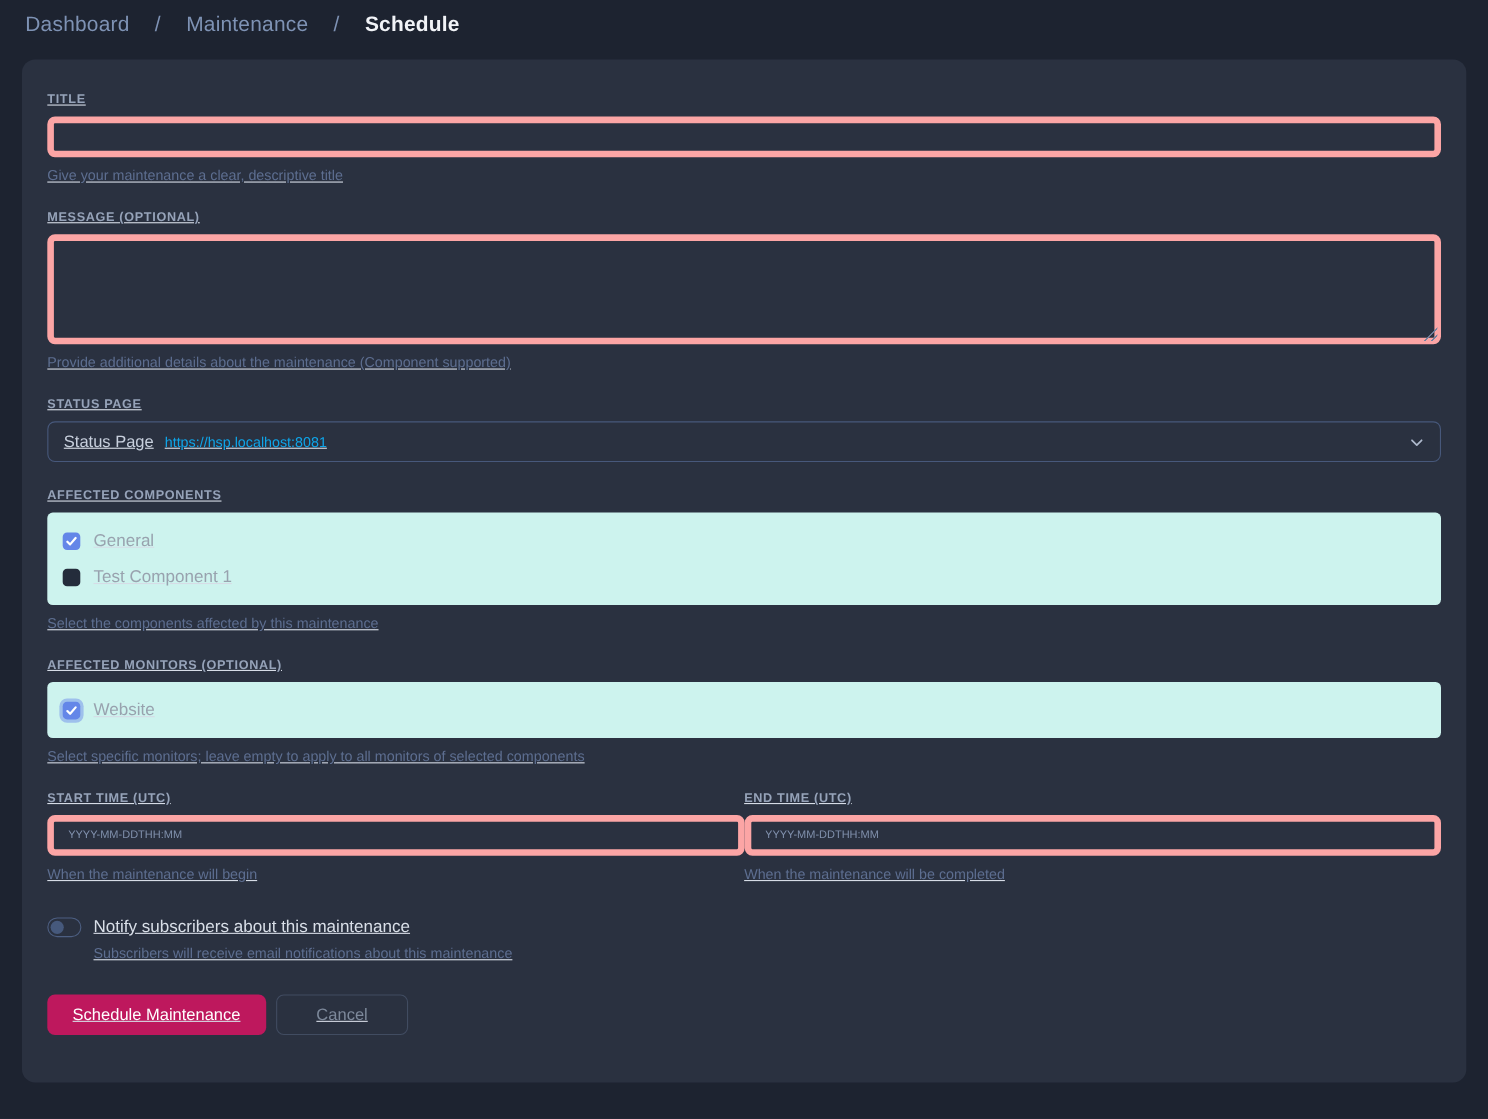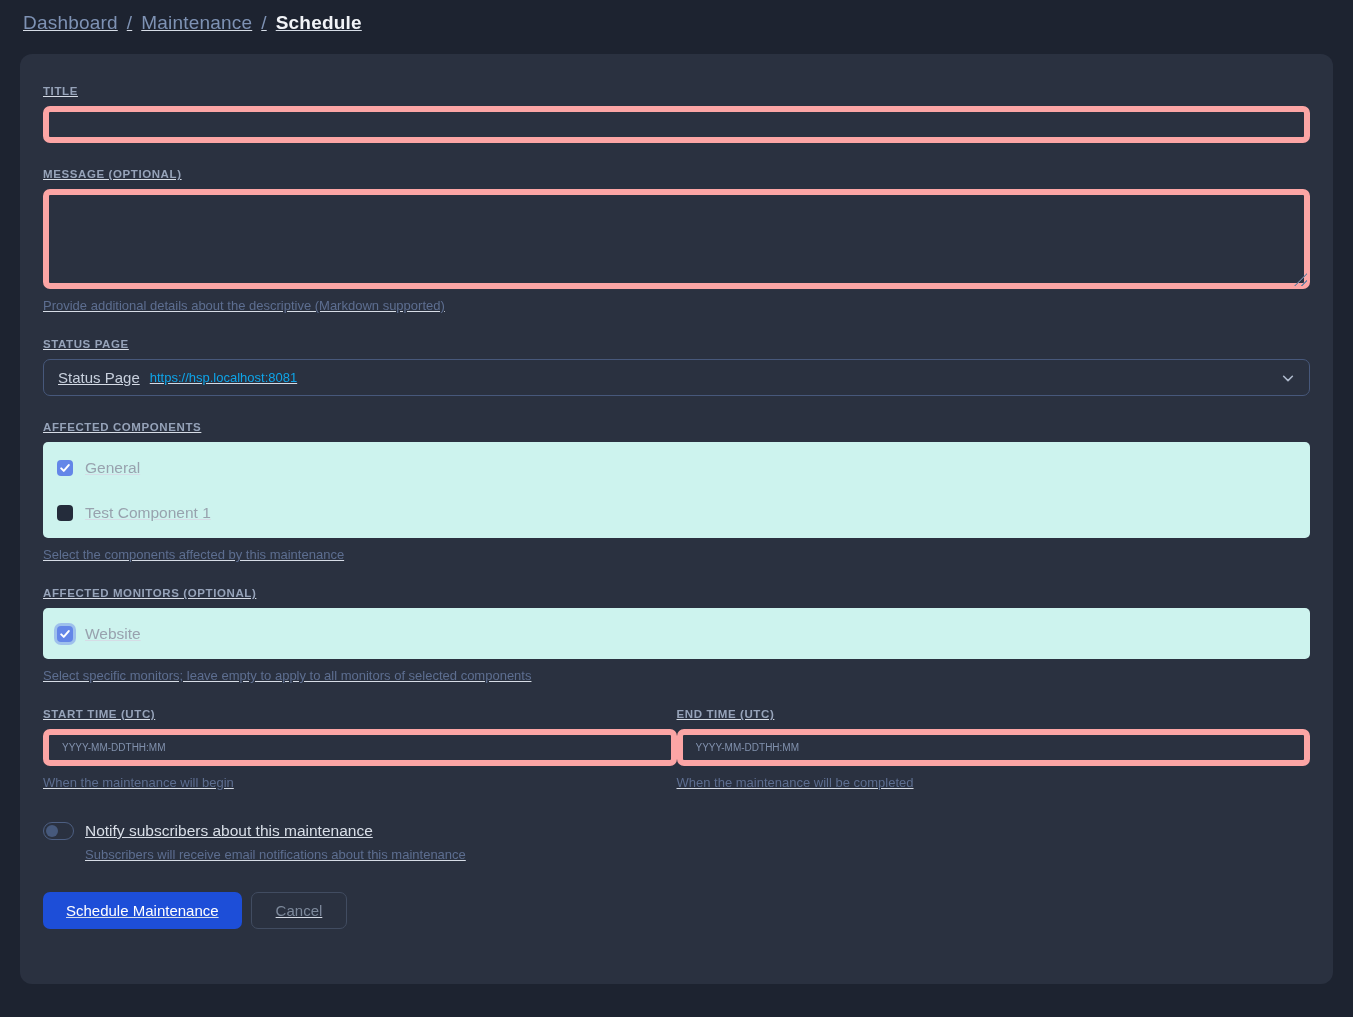--- a/index.html
+++ b/index.html
@@ -11,22 +11,21 @@
     overflow: hidden;
   }
 
   
   .topbar { padding: 12px 23px 10px 23px; }
   .breadcrumb {
     font-size: 19px;
     letter-spacing: 0.2px;
     display: flex;
     align-items: baseline;
-    gap: 9px;
-    text-decoration: underline;
+    gap: 23px;
   }
   .crumb-link { color: #7e92b4; font-weight: 400; cursor: pointer; }
   .crumb-sep  { color: #7e92b4; font-weight: 300; }
   .crumb-current { color: #f1f3f7; font-weight: 600; text-align: center; }
 
   
   .card {
     margin: 10px 20px 15px 20px;
     background: #2a3140;
     border-radius: 12px;
@@ -100,21 +99,21 @@
   .select-sub  { color: #0ea5e9; font-size: 13px; }
   .select-chevron { margin-left: auto; display: flex; align-items: center; color: #aeb9cc; }
 
   
   .check-box-panel {
     background: #cdf3ee;
     border-radius: 5px;
     padding: 13px 14px;
     display: flex;
     flex-direction: column;
-    gap: 20px;
+    gap: 8px;
   }
   .check-row {
     display: flex;
     align-items: center;
     gap: 12px;
     height: 25px;
     cursor: pointer;
   }
   .checkbox {
     width: 16px;
@@ -169,60 +168,61 @@
     height: 37px;
     border-radius: 7px;
     font-size: 15px;
     font-family: inherit;
     cursor: pointer;
     display: inline-flex;
     align-items: center;
     justify-content: center;
   }
   .btn-primary {
-    background: #1d4ed8;
+    background: #be185d;
     color: #ffffff;
     border: none;
     padding: 0 23px;
     font-weight: 500;
   }
   .btn-secondary {
     background: transparent;
     color: #7d899b;
     border: 1px solid #414c61;
-    padding: 0 24px;
+    padding: 0 36px;
   }
 </style>
 </head>
 <body>
 
 <div class="topbar">
   <div class="breadcrumb">
     <span class="crumb-link">Dashboard</span>
     <span class="crumb-sep">/</span>
     <span class="crumb-link">Maintenance</span>
     <span class="crumb-sep">/</span>
     <span class="crumb-current">Schedule</span>
   </div>
 </div>
 
 <div class="card">
 
   <div class="field">
     <label class="field-label">TITLE</label>
     <input class="text-input" type="text" value="" style="">
+    <div class="helper">Give your maintenance a clear, descriptive title</div>
   </div>
 
   <div class="field">
     <label class="field-label">MESSAGE (OPTIONAL)</label>
     <div class="textarea-wrap">
       <textarea class="text-input" style=""></textarea>
       <div class="resize-handle"></div>
     </div>
-    <div class="helper">Provide additional details about the descriptive (Markdown supported)</div>
+    <div class="helper">Provide additional details about the maintenance (Component supported)</div>
   </div>
 
   <div class="field">
     <label class="field-label">STATUS PAGE</label>
     <div class="select">
       <span class="select-main">Status Page</span>
       <span class="select-sub">https://hsp.localhost:8081</span>
       <span class="select-chevron">
         <svg width="14" height="14" viewBox="0 0 16 16" fill="none" stroke="currentColor" stroke-width="1.8" stroke-linecap="round" stroke-linejoin="round">
             <path d="M3 6l5 5 5-5"></path>

